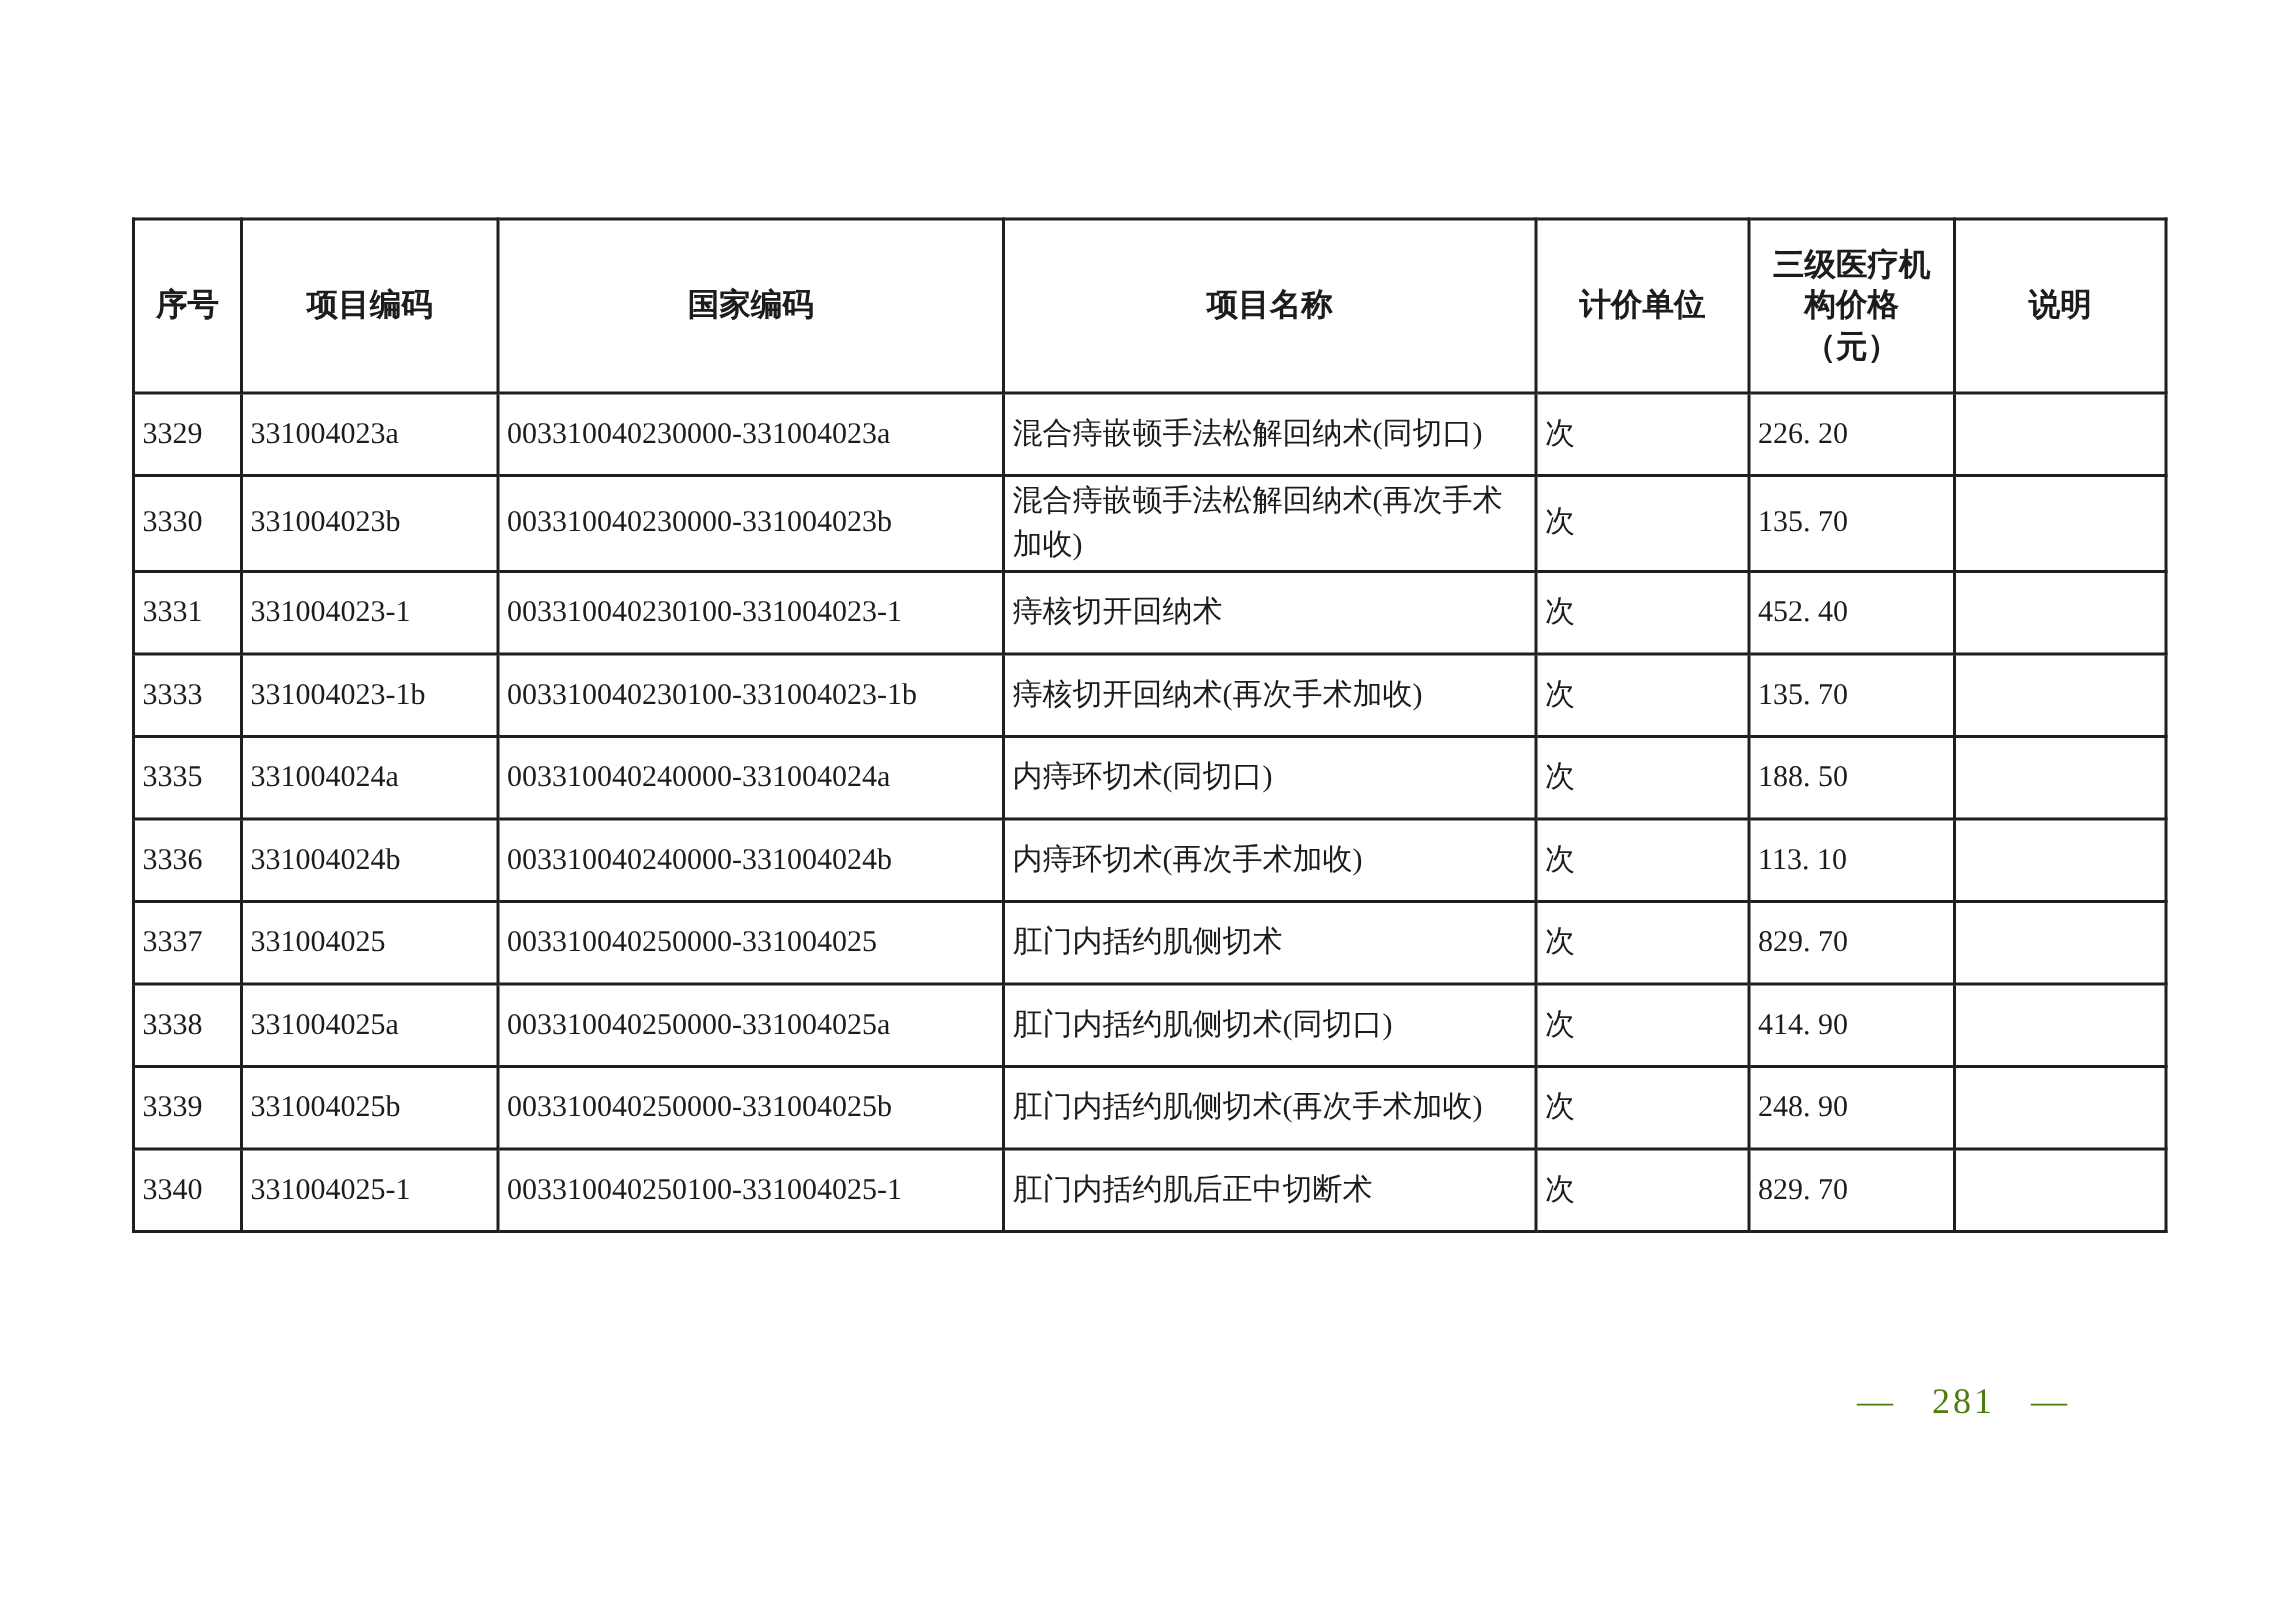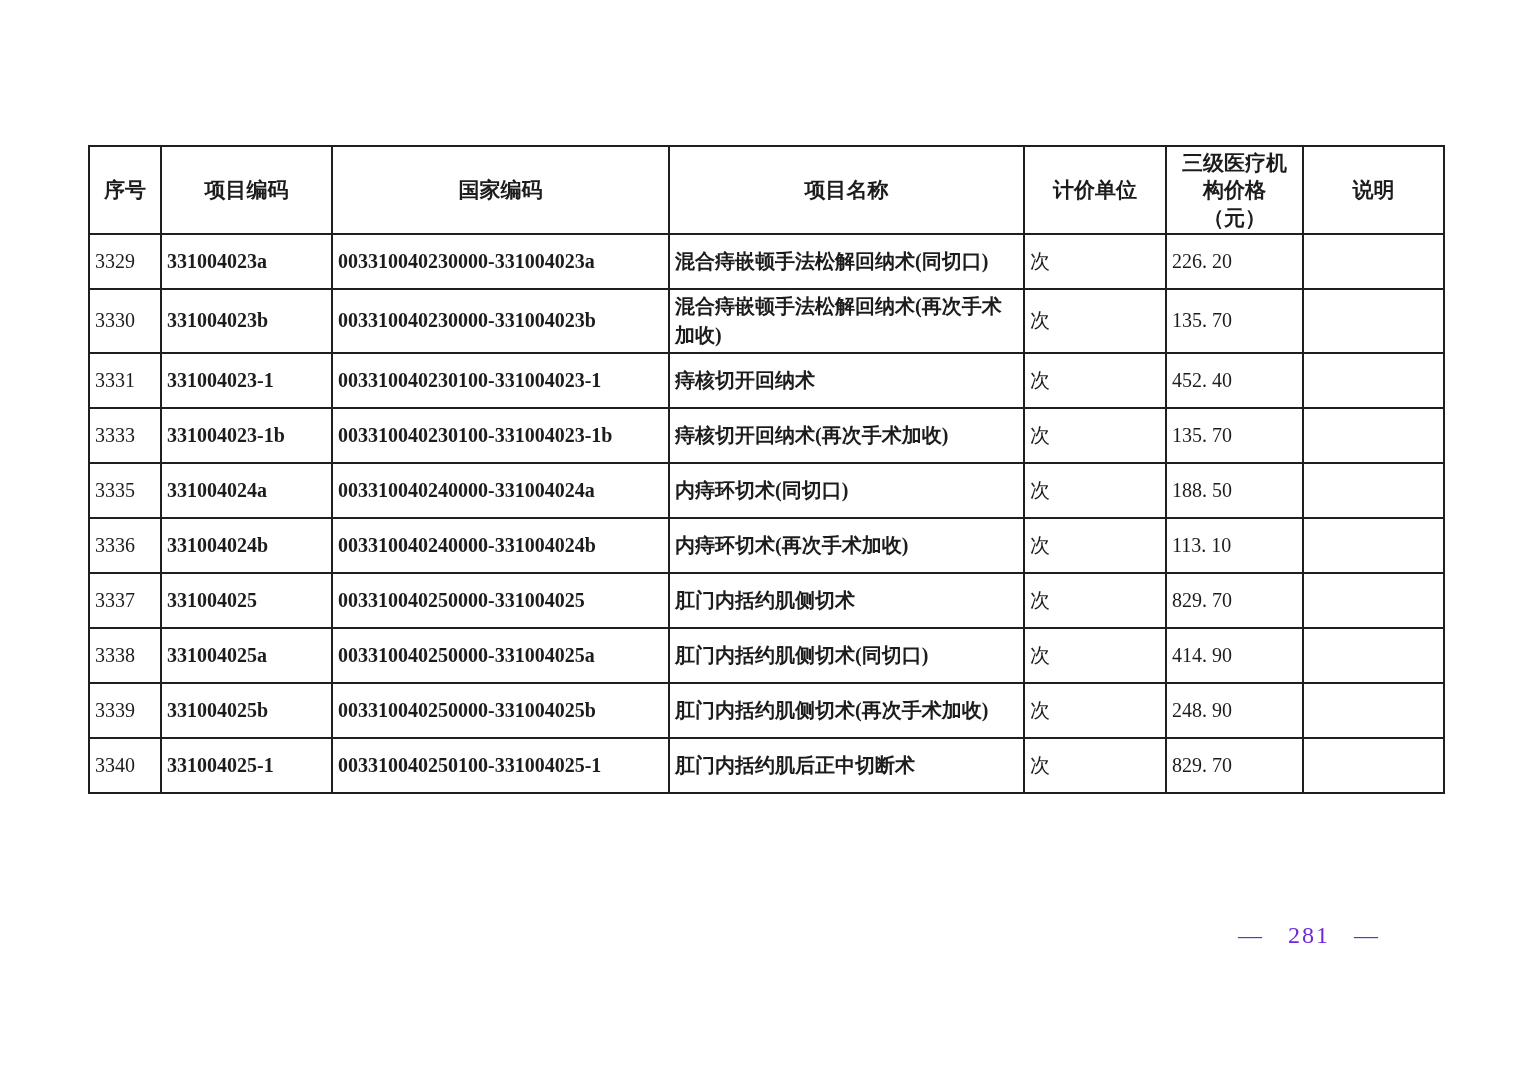--- a/index.html
+++ b/index.html
@@ -35,39 +35,39 @@
     vertical-align: middle;
     overflow: hidden;
   }
   table.pricing th {
     font-family: "Liberation Sans", "DejaVu Sans", sans-serif;
     font-weight: bold;
     font-size: 21px;
     line-height: 1.3;
     text-align: center;
     height: 55px;
-    padding: 2px 8px;
+    padding: 16px 8px;
   }
   table.pricing td {
     font-size: 20px;
     line-height: 1.45;
     height: 55px;
     padding: 2px 5px;
   }
   td.al-center { text-align: left; }
-  td.al-left   { text-align: left; font-weight: bold; }
+  td.al-left   { text-align: left; }
   .page-number {
     position: absolute;
     left: 1238px;
     top: 922px;
     width: 180px;
     font-size: 24px;
     letter-spacing: 2px;
     word-spacing: 16px;
-    color: #6d28d9;
+    color: #4d7c0f;
     white-space: nowrap;
   }
 </style>
 </head>
 <body>
 
 <div class="sheet">
 
   <table class="pricing">
     <colgroup>

